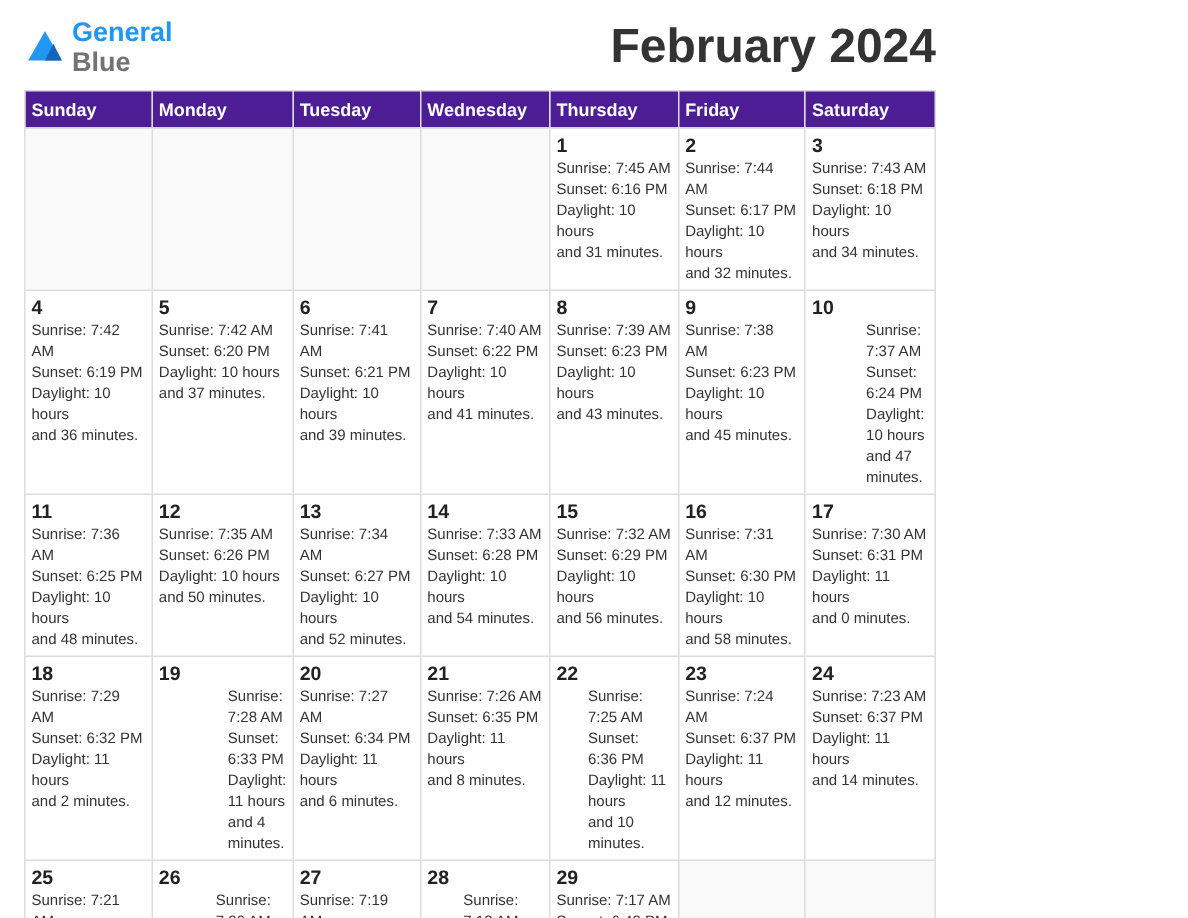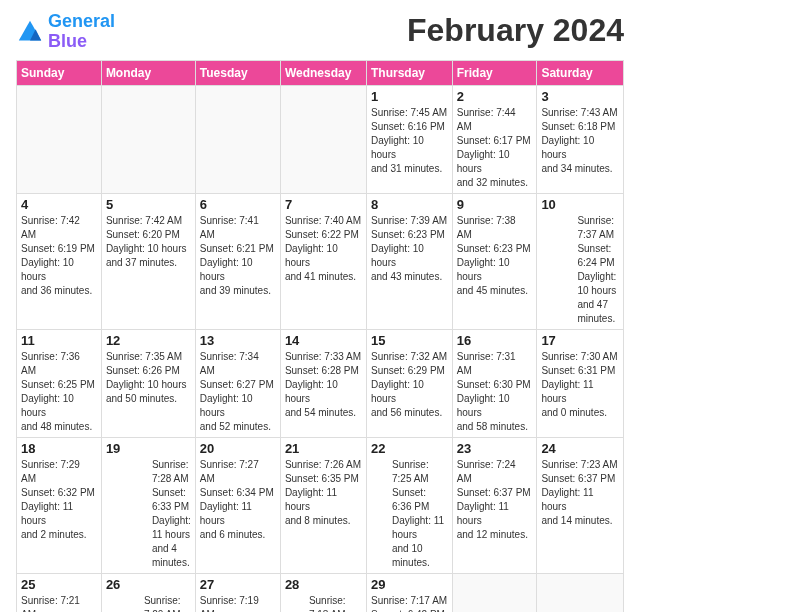--- a/index.html
+++ b/index.html
@@ -50,21 +50,21 @@
     .location {
       font-size: 14px;
       color: #555;
     }
     .calendar {
       width: 100%;
       border-collapse: collapse;
       font-size: 11px;
     }
     .calendar thead th {
-      background-color: #ec4899;
+      background-color: #4c1d95;
       color: #fff;
       padding: 5px 4px;
       text-align: left;
       font-size: 12px;
       font-weight: bold;
       border: 1px solid #ddd;
     }
     .calendar tbody td {
       border: 1px solid #ddd;
       vertical-align: top;
@@ -99,21 +99,21 @@
 
 <div class="page">
   <div class="header">
     <div class="logo">
       <svg class="logo-icon" viewBox="0 0 40 40">
         <polygon points="20,4 36,32 4,32" fill="#2196F3"></polygon>
         <polygon points="28,16 36,32 20,32" fill="#1565C0"></polygon>
       </svg>
       <div class="logo-text">
         <div><span>General</span></div>
-        <div><span style="color:#8b5cf6">Blue</span></div>
+        <div><span style="color:#737373">Blue</span></div>
       </div>
     </div>
     <div class="title-block">
       <div class="month-title">February 2024</div>
     </div>
   </div>
 
   <table class="calendar">
     <thead>
       <tr>

